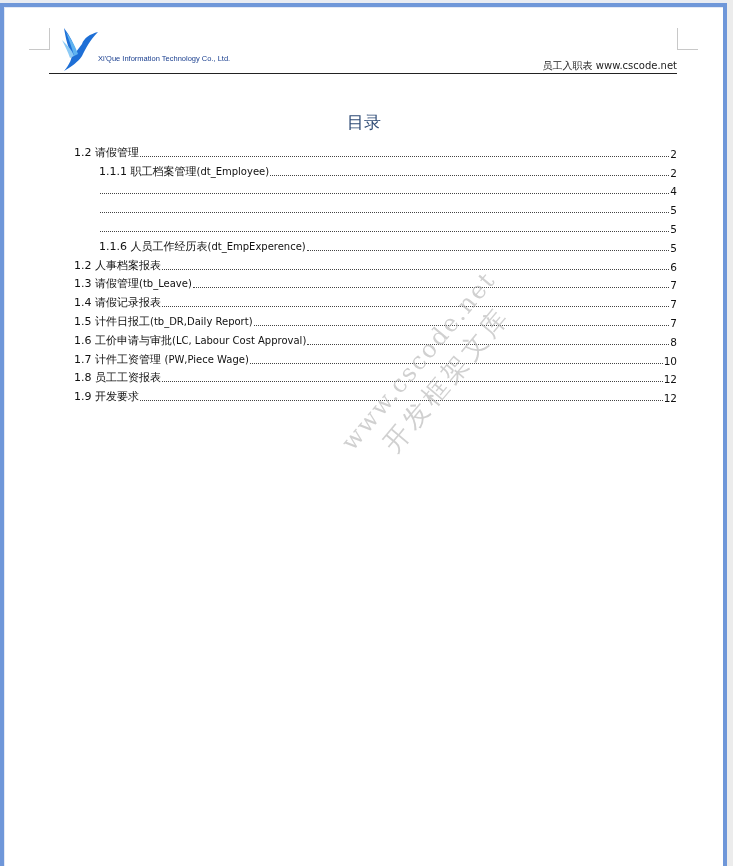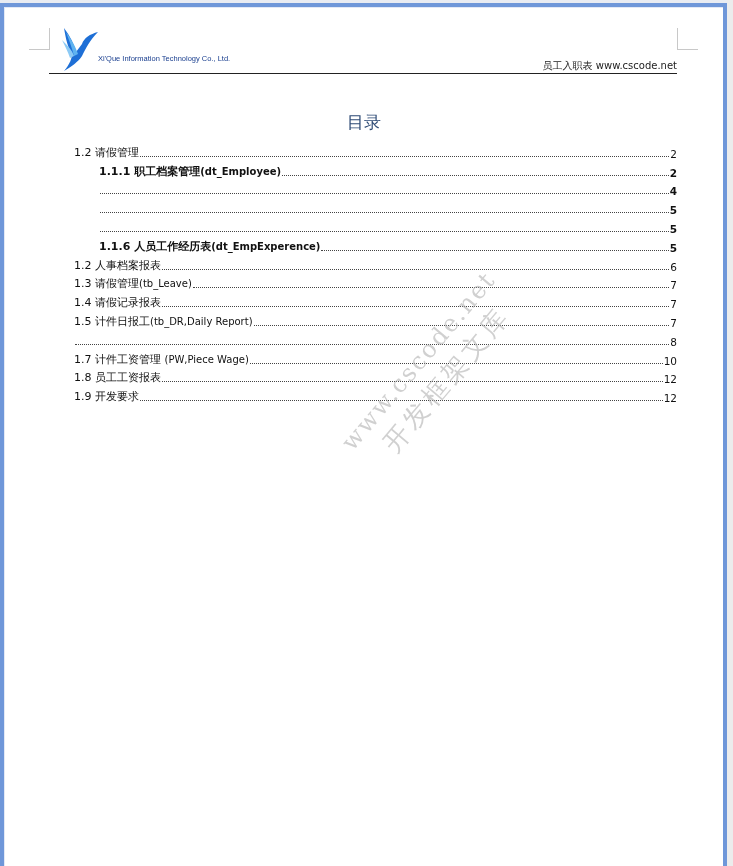--- a/index.html
+++ b/index.html
@@ -48,21 +48,21 @@
 
   .toc-title {
     position: absolute; left: 0; top: 111px; width: 728px; text-align: center;
     font-size: 17px; color: #2d4a75;
   }
   .toc { position: absolute; left: 74px; top: 141px; width: 603px; }
   .toc-row {
     display: flex; align-items: flex-end; height: 18.8px;
     font-size: 11px; color: #111; white-space: nowrap;
   }
-  .toc-row.l2 { padding-left: 25px; font-weight: bold; }
+  .toc-row.l2 { padding-left: 25px; }
   .toc-row .label { flex: 0 0 auto; }
   .toc-row .en { font-size: 10px; }
   .toc-row .dots {
     flex: 1 1 auto; margin: 0 1px 3px 1px; height: 1px;
     border-bottom: 1px dotted #444;
   }
   .toc-row .page-num { flex: 0 0 auto; font-size: 10.5px; }
 
   .watermark {
     position: absolute; left: 250px; top: 400px; transform: rotate(-50deg);
@@ -140,20 +140,21 @@
       <span class="label"><span>1.4 </span> <span>请假记录报表</span><span class="en"></span></span>
       <span class="dots"></span>
       <span class="page-num">7</span>
     </div>
     <div class="toc-row">
       <span class="label"><span>1.5</span> <span>计件日报工</span><span class="en">(tb_DR,Daily Report)</span></span>
       <span class="dots"></span>
       <span class="page-num">7</span>
     </div>
     <div class="toc-row">
+      <span class="label"><span>1.6</span> <span>工价申请与审批</span><span class="en">(LC, Labour Cost Approval)</span></span>
       <span class="dots"></span>
       <span class="page-num">8</span>
     </div>
     <div class="toc-row">
       <span class="label"><span>1.7</span> <span>计件工资管理 </span><span class="en">(PW,Piece Wage)</span></span>
       <span class="dots"></span>
       <span class="page-num">10</span>
     </div>
     <div class="toc-row">
       <span class="label"><span>1.8 </span> <span>员工工资报表</span><span class="en"></span></span>

